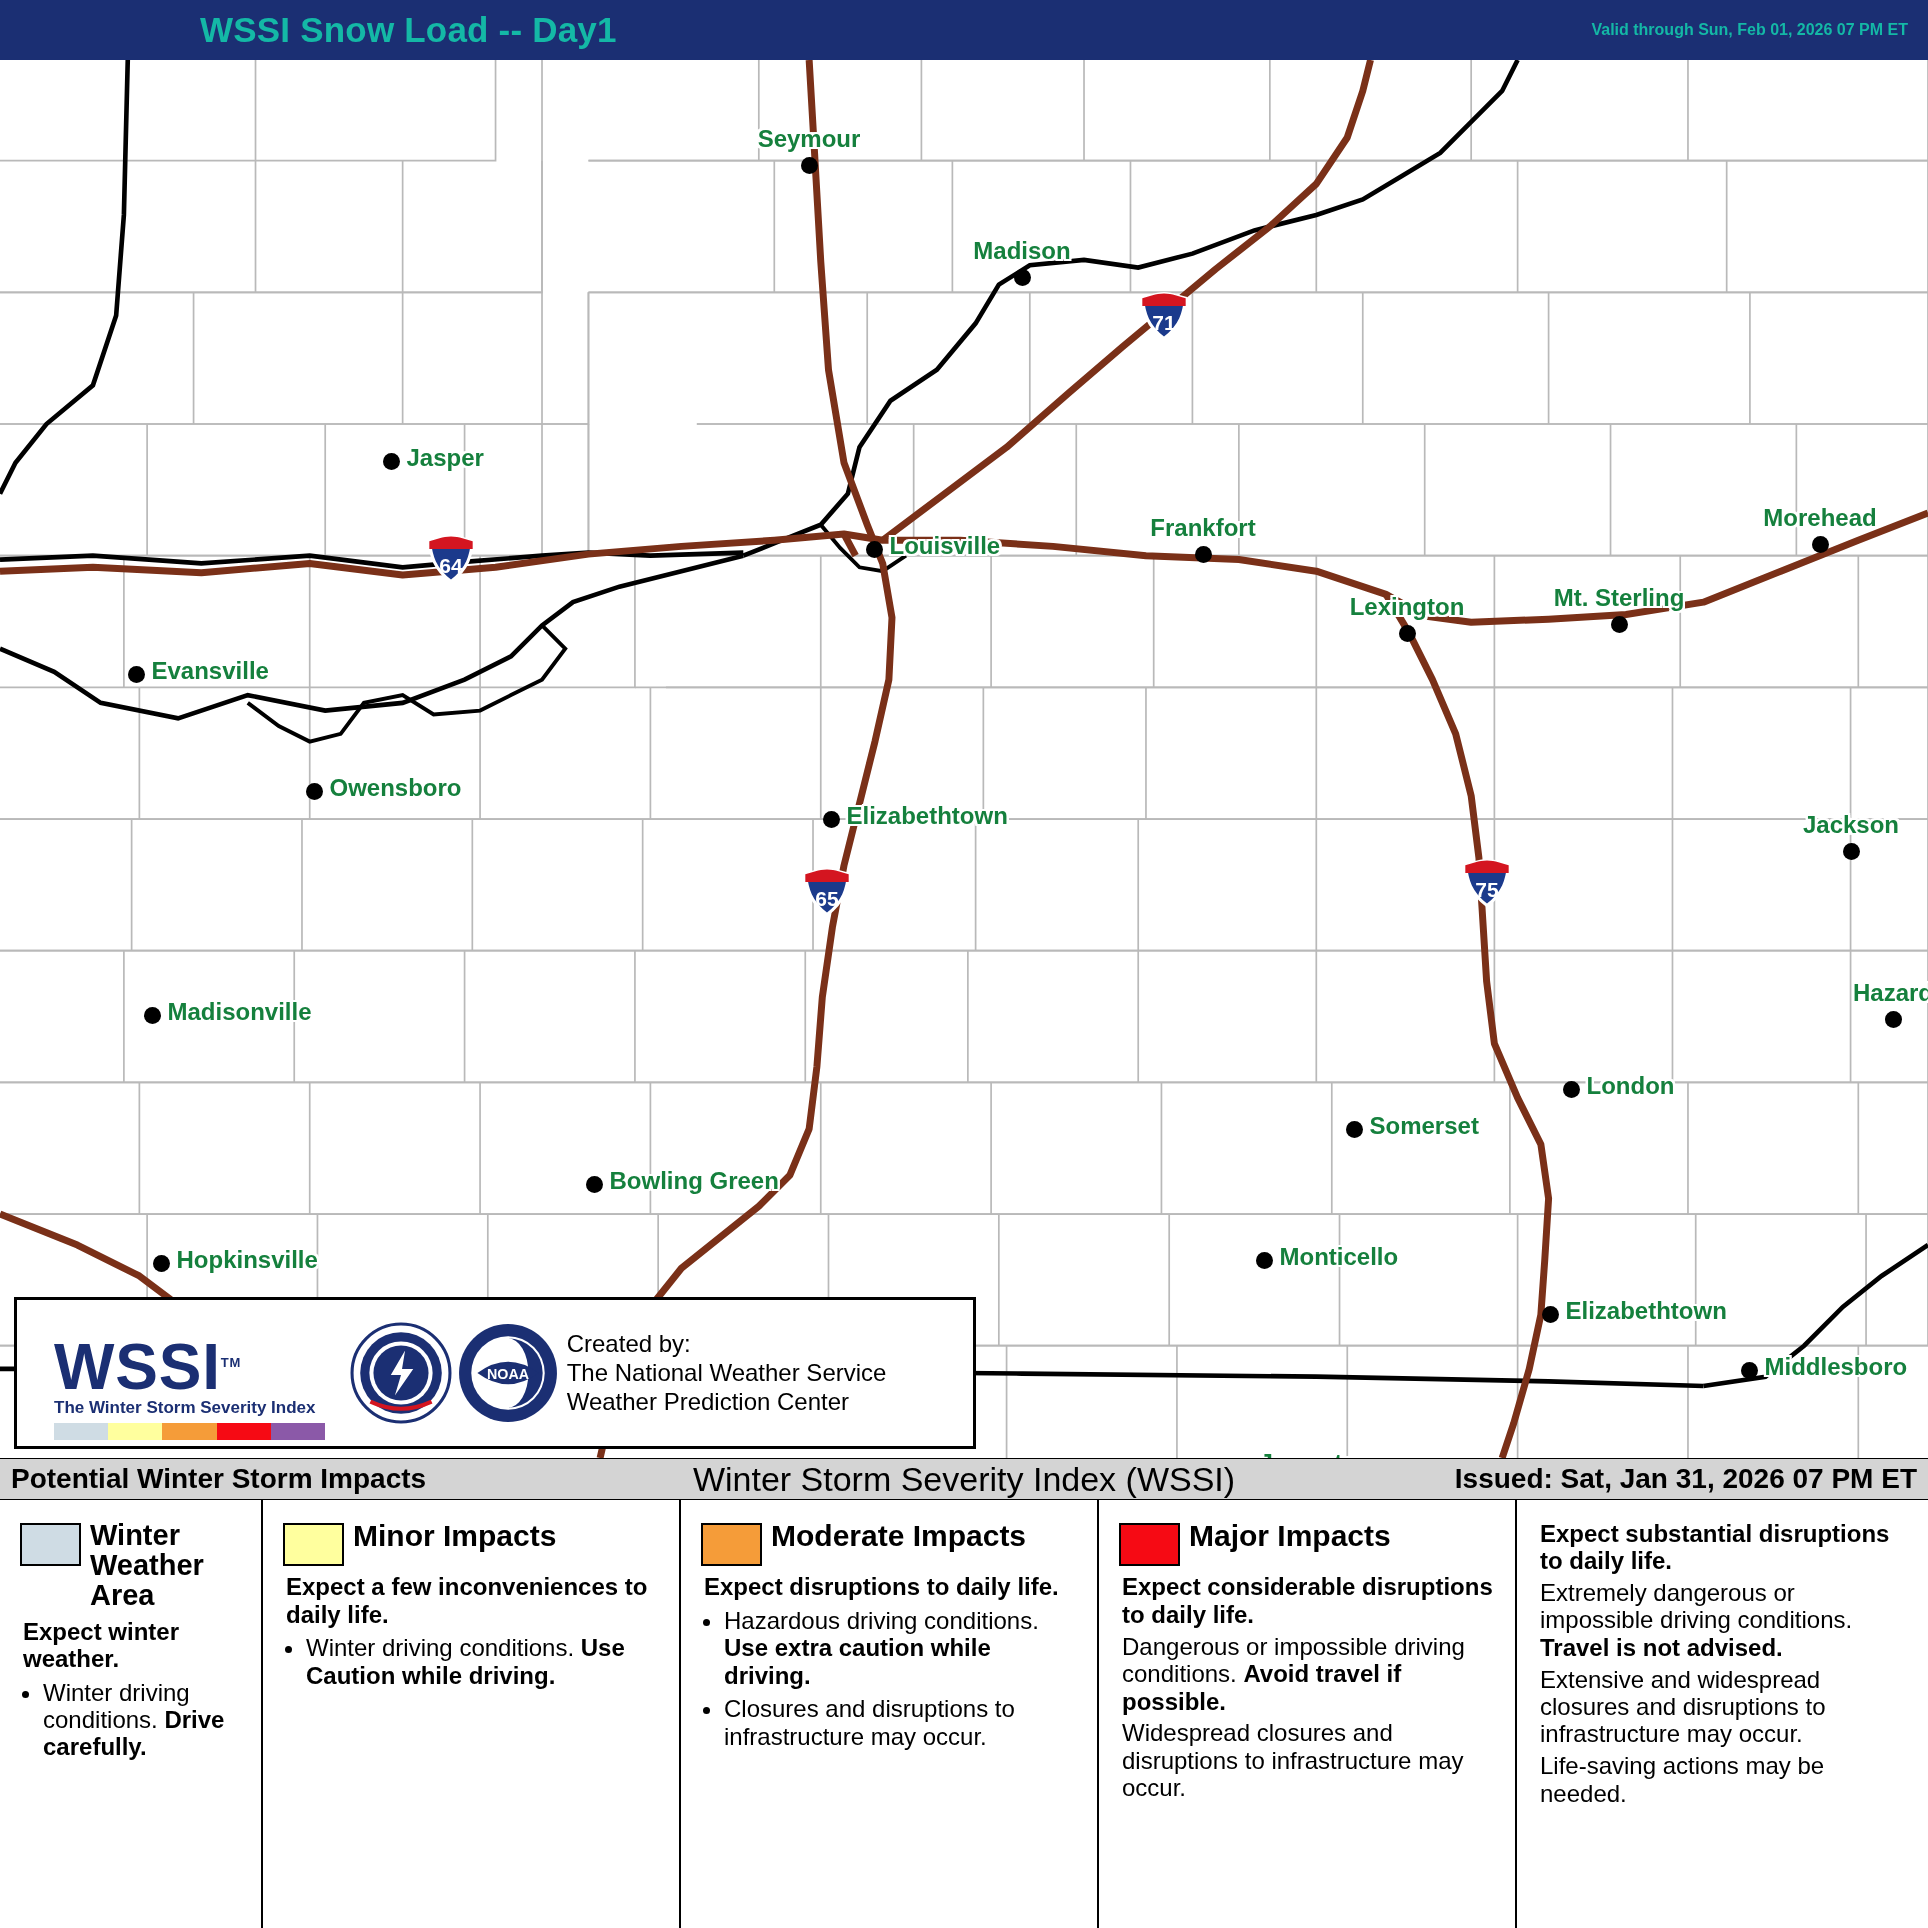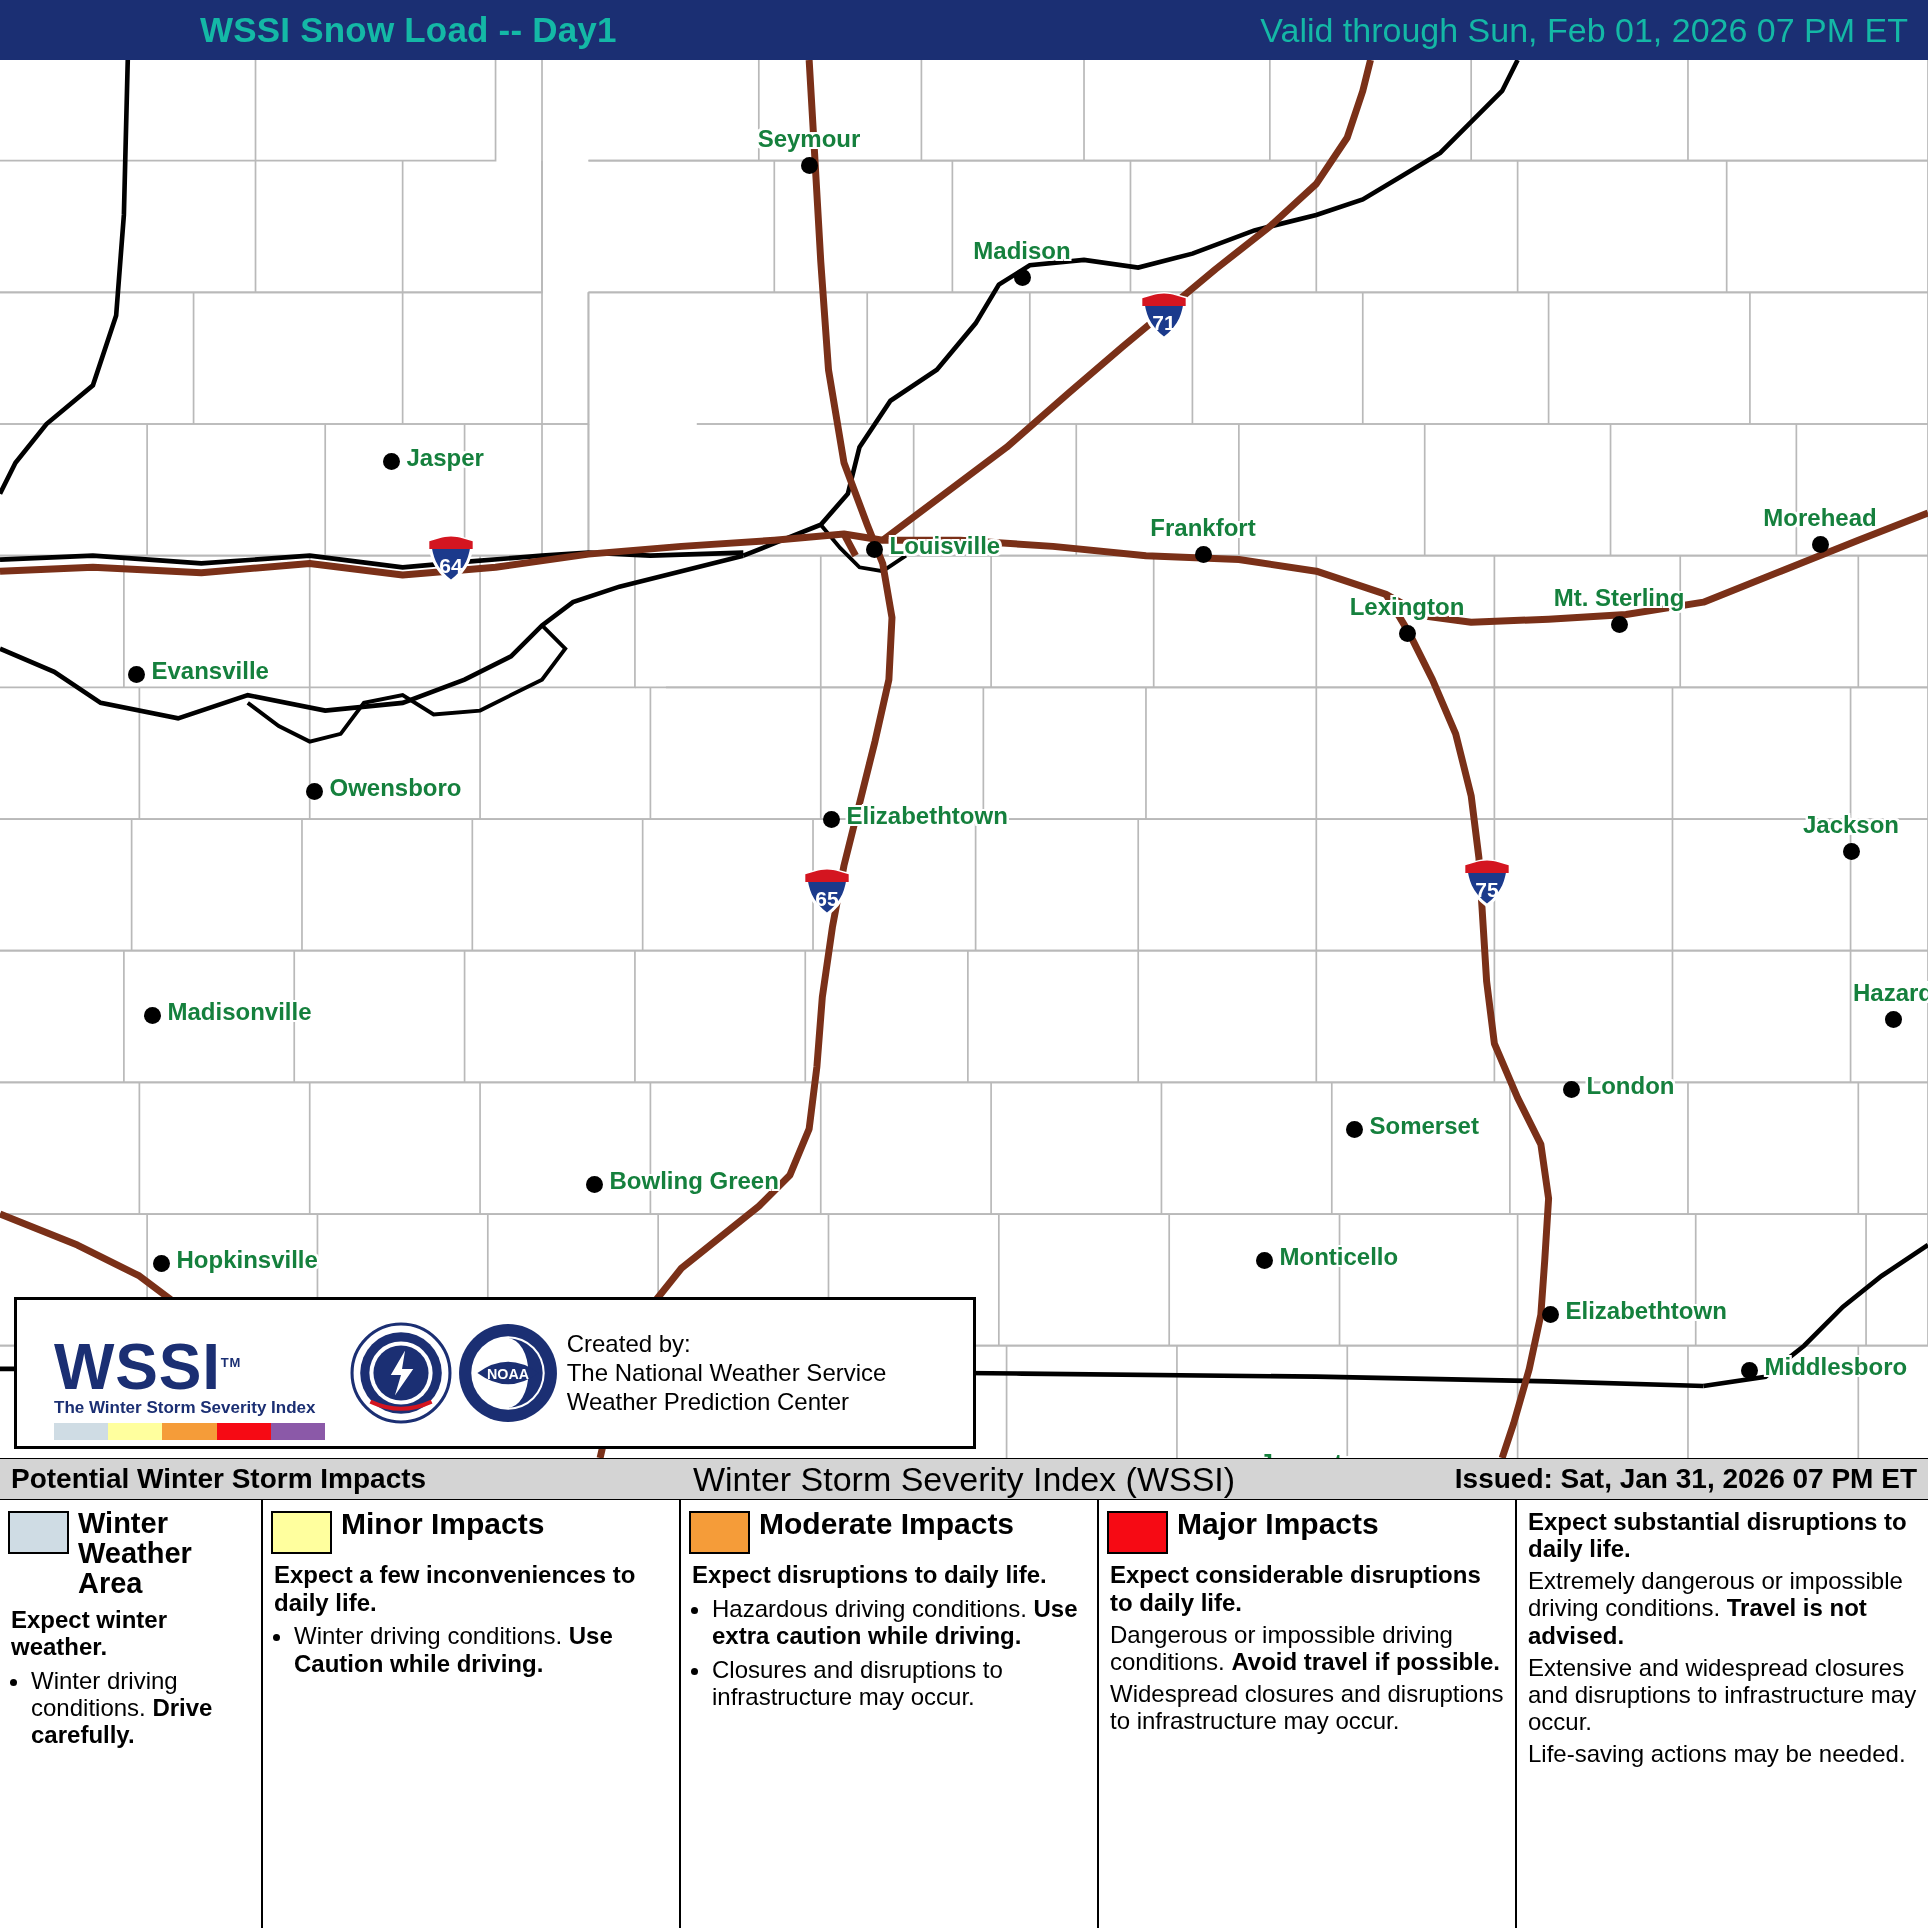--- a/index.html
+++ b/index.html
@@ -38,22 +38,22 @@
     font-size: 35px;
     font-weight: bold;
     letter-spacing: 0.2px;
     white-space: nowrap;
   }
   .header-valid {
     position: absolute;
     right: 20px;
     top: 50%;
     transform: translateY(-50%);
-    font-size: 34px;
-    font-weight: normal;
+    font-size: 16px;
+    font-weight: bold;
     white-space: nowrap;
   }
 
   
   .map-area {
     position: relative;
     flex: 0 0 1398px;
     height: 1398px;
     background: #ffffff;
     overflow: hidden;
@@ -216,21 +216,21 @@
 
   
   .legend {
     flex: 1 1 auto;
     display: flex;
     border-top: 0;
   }
   .lcol {
     box-sizing: border-box;
     border-right: 2.3px solid #000;
-    padding: 0;
+    padding: 12px;
     position: relative;
   }
   .lcol:last-child { border-right: none; }
   .lcol-head {
     display: flex;
     align-items: flex-start;
     padding: 7.7px 6.2px 0 7.7px;
     gap: 9.3px;
   }
   .swatch {

